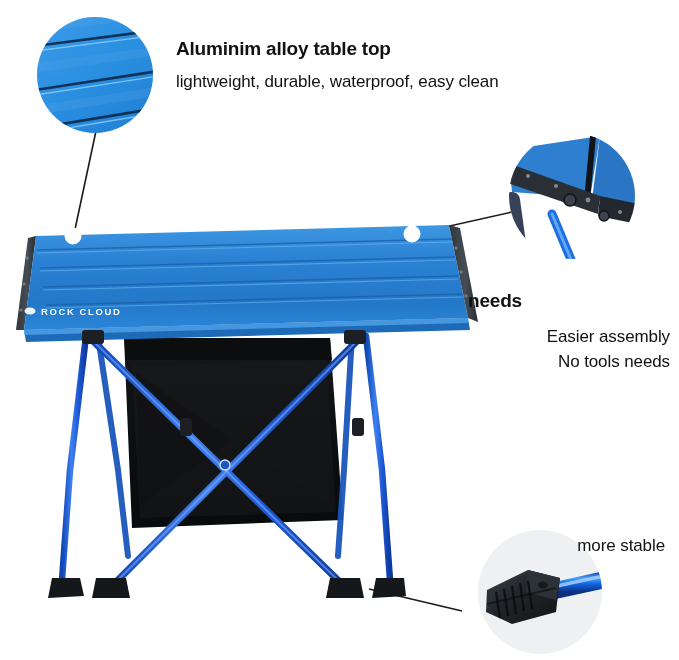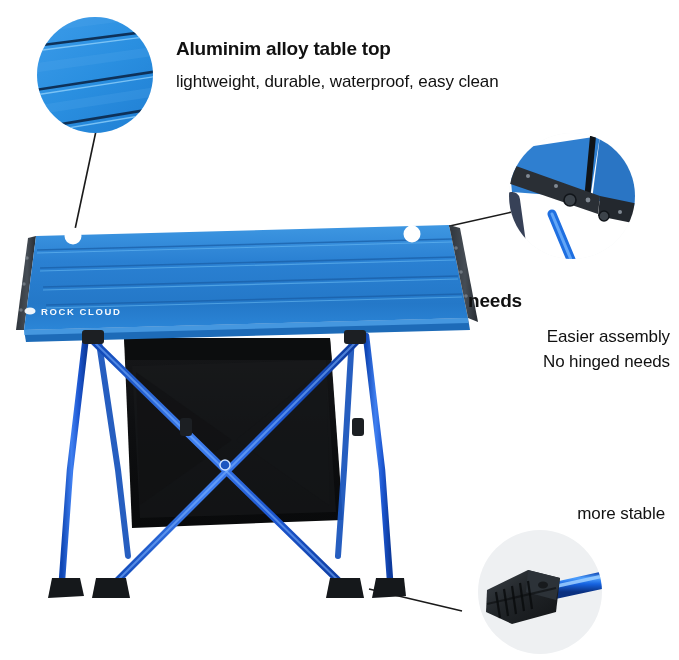--- a/index.html
+++ b/index.html
@@ -44,21 +44,21 @@
   }
   .blk-1-title { left: 176px; top: 38px; }
   .blk-1-sub   { left: 176px; top: 72px; }
 
   .blk-2-title-1 { left: 468px; top: 264px; }
   .blk-2-title-2 { left: 468px; top: 290px; }
   .blk-2-sub-1   { right: 9px;  top: 327px; text-align: right; }
   .blk-2-sub-2   { right: 9px;  top: 352px; text-align: right; }
 
   .blk-3-title { left: 459px; top: 476px; }
-  .blk-3-sub   { right: 14px; top: 504px; text-align: right; }
+  .blk-3-sub   { right: 14px; top: 536px; text-align: right; }
 </style>
 </head>
 <body>
 
 <div id="stage">
 
   <svg id="art" viewBox="0 0 679 660">
     <defs>
 
       <linearGradient id="topGrad" x1="0" y1="0" x2="0" y2="1">
@@ -270,17 +270,17 @@
         <path d="M487,604 L556,588" stroke="#0a0c0e" stroke-width="2" opacity="0.6"></path>
       </g>
     </g>
   </svg>
 
   <div class="txt head blk-1-title">Aluminim alloy table top</div>
   <div class="txt sub blk-1-sub">lightweight, durable, waterproof, easy clean</div>
 
   <div class="txt head blk-2-title-2">needs</div>
   <div class="txt sub blk-2-sub-1">Easier assembly</div>
-  <div class="txt sub blk-2-sub-2">No hinged needs</div>
+  <div class="txt sub blk-2-sub-2">No tools needs</div>
 
   <div class="txt sub blk-3-sub">more stable</div>
 
 </div>
 
 </body></html>

